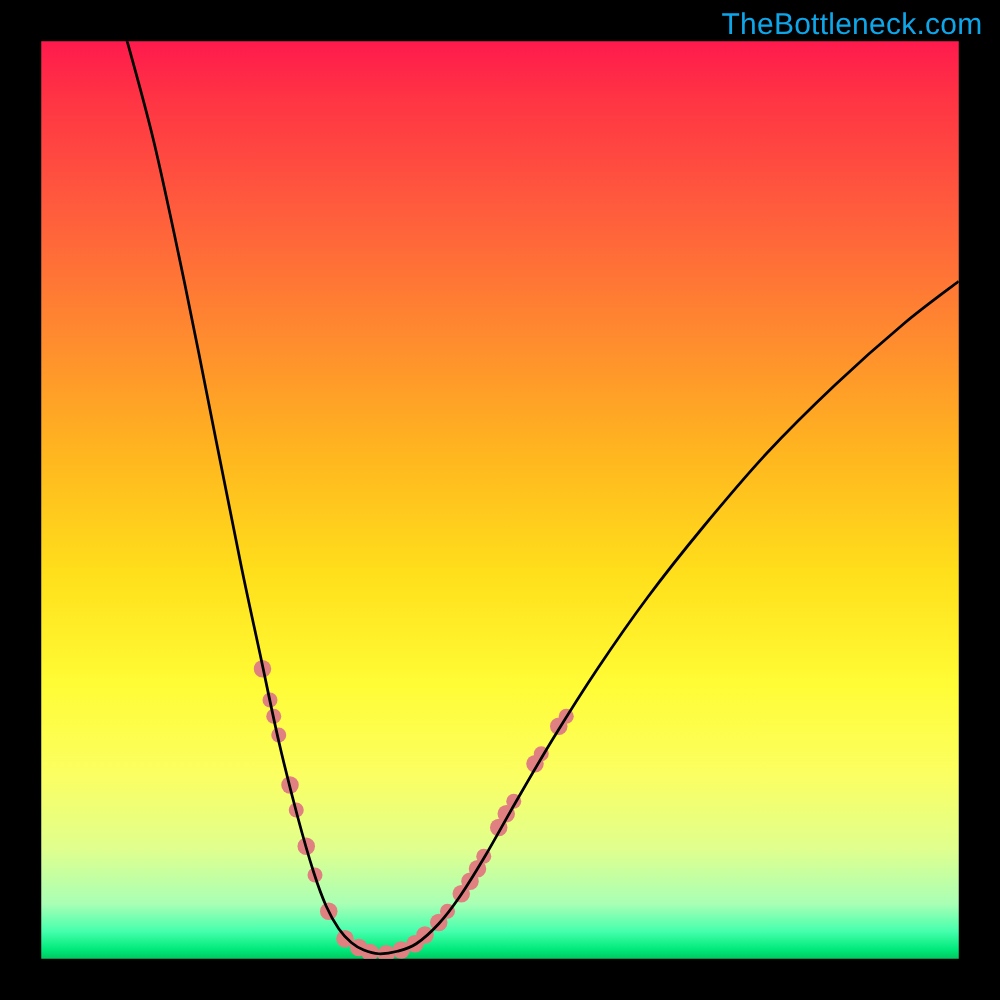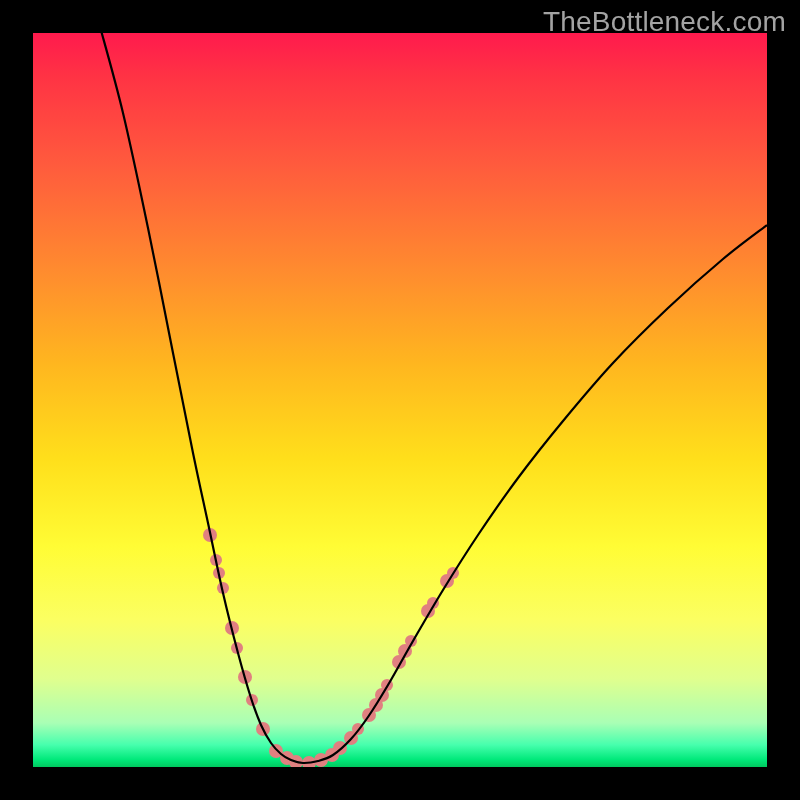--- a/index.html
+++ b/index.html
@@ -35,22 +35,22 @@
       #46ffad 97%,
       #00e97a 99%,
       #00c95f 100%
     );
   }
 
   .watermark {
     position: absolute;
     top: 6px;
     right: 14px;
-    color: #a3a3a3;
-    font-size: 28px;
+    color: #0ea5e9;
+    font-size: 24px;
     font-weight: 400;
     letter-spacing: 0.2px;
     z-index: 50;
   }
 
   svg.curve {
     position: absolute;
     left: 0; top: 0;
     width: 734px; height: 734px;
     overflow: visible;

